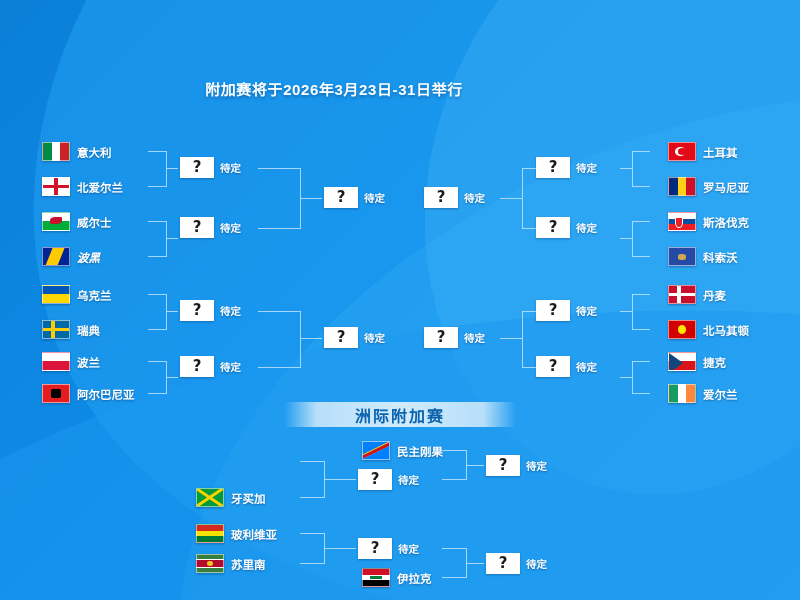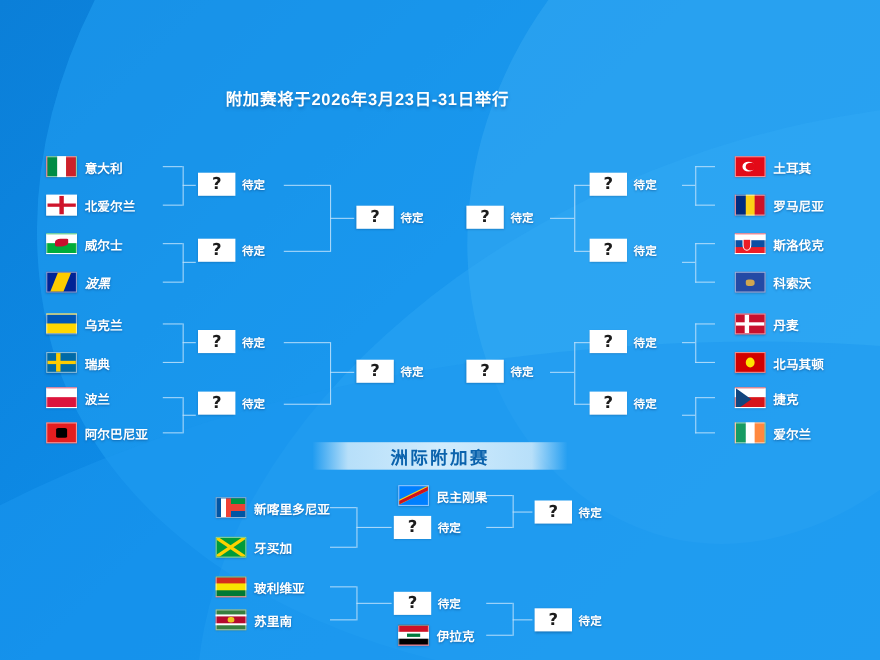--- a/index.html
+++ b/index.html
@@ -412,24 +412,20 @@
 
     <div class="ln lnh" style="left:620px; top:377px; width:12px;"></div>
     <div class="ln lnv" style="left:632px; top:361px; height:33px;"></div>
     <div class="ln lnh" style="left:632px; top:361px; width:18px;"></div>
     <div class="ln lnh" style="left:632px; top:393px; width:18px;"></div>
 
     <div class="band" id="band-ic">
       <span class="band-label">洲际附加赛</span>
     </div>
 
-    <div class="team" style="left:196px; top:452px;">
-      <span class="flag f-newcaledonia"></span>
-      <span class="tname">新喀里多尼亚</span>
-    </div>
     <div class="team" style="left:196px; top:488px;">
       <span class="flag f-jamaica"></span>
       <span class="tname">牙买加</span>
     </div>
     <div class="team" style="left:196px; top:524px;">
       <span class="flag f-bolivia"></span>
       <span class="tname">玻利维亚</span>
     </div>
     <div class="team" style="left:196px; top:554px;">
       <span class="flag f-suriname"></span>

